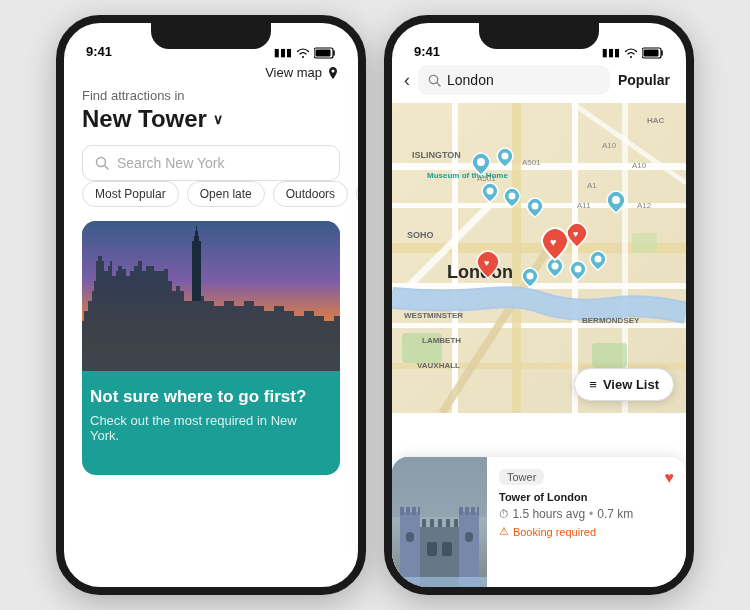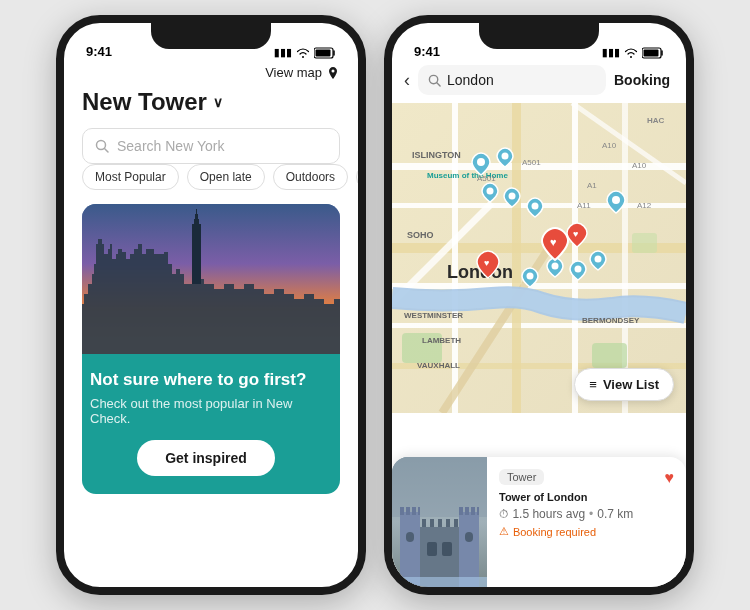--- a/index.html
+++ b/index.html
@@ -331,20 +331,21 @@
       <div class="phone1-header">
         <div class="view-map-btn">
           <span>View map</span>
           <svg width="14" height="14" viewBox="0 0 14 14">
             <path d="M7 1C4.8 1 3 2.8 3 5c0 3 4 8 4 8s4-5 4-8c0-2.2-1.8-4-4-4z" fill="#1a1a1a"></path>
             <circle cx="7" cy="5" r="1.5" fill="#fff"></circle>
           </svg>
         </div>
       </div>
 
+      <div class="find-label">Find attractions in</div>
       <div class="city-title">
         <span>New Tower</span>
         <span class="chevron-down">∨</span>
       </div>
 
       <div class="search-bar">
         <svg width="14" height="14" viewBox="0 0 14 14">
           <circle cx="6" cy="6" r="4.5" fill="none" stroke="#aaa" stroke-width="1.5"></circle>
           <path d="M9.5 9.5L13 13" stroke="#aaa" stroke-width="1.5" stroke-linecap="round"></path>
         </svg>
@@ -374,22 +375,21 @@
 
             <path d="M0,150 L0,100 L10,100 L10,90 L14,90 L14,80 L18,80 L18,70 L20,70 L20,60 L22,60 L22,40 L24,40 L24,35 L28,35 L28,40 L30,40 L30,50 L34,50 L34,45 L36,45 L36,40 L38,40 L38,55 L42,55 L42,50 L44,50 L44,45 L48,45 L48,48 L52,48 L52,55 L56,55 L56,50 L60,50 L60,45 L64,45 L64,40 L68,40 L68,50 L72,50 L72,45 L80,45 L80,50 L90,50 L90,48 L94,48 L94,60 L98,60 L98,70 L102,70 L102,65 L106,65 L106,70 L110,70 L110,80 L120,80 L120,75 L130,75 L130,80 L140,80 L140,85 L150,85 L150,80 L160,80 L160,85 L170,85 L170,80 L180,80 L180,85 L190,85 L190,90 L200,90 L200,85 L210,85 L210,90 L220,90 L220,95 L230,95 L230,90 L240,90 L240,95 L250,95 L250,100 L260,100 L260,95 L274,95 L274,150 Z" fill="#2a3a4a" opacity="0.9"></path>
 
             <path d="M118,80 L118,20 L120,20 L120,15 L121,15 L121,10 L122,10 L122,5 L123,5 L123,10 L124,10 L124,15 L125,15 L125,20 L127,20 L127,80 Z" fill="#1a2a3a"></path>
           </svg>
         </div>
       </div>
 
       <div class="cta-card">
         <div class="cta-title">Not sure where to go first?</div>
-        <div class="cta-sub">Check out the most popular in New Check.</div>
-        <button class="get-inspired-btn">Get inspired</button>
+        <div class="cta-sub">Check out the most required in New York.</div>
       </div>
     </div>
   </div>
 
   <div class="phone">
     <div class="status-bar">
       <span class="status-time">9:41</span>
       <div class="status-icons">
         <span>▮▮▮</span>
         <svg width="14" height="11" viewBox="0 0 14 11">
@@ -409,21 +409,21 @@
 
       <div class="phone2-topbar">
         <span class="back-arrow">‹</span>
         <div class="search-input-bar">
           <svg width="13" height="13" viewBox="0 0 14 14">
             <circle cx="6" cy="6" r="4.5" fill="none" stroke="#888" stroke-width="1.5"></circle>
             <path d="M9.5 9.5L13 13" stroke="#888" stroke-width="1.5" stroke-linecap="round"></path>
           </svg>
           <span class="london-text">London</span>
         </div>
-        <span class="filter-btn">Booking</span>
+        <span class="filter-btn">Popular</span>
       </div>
 
       <div class="map-area">
         <svg width="100%" height="100%" viewBox="0 0 294 310">
           <defs>
             <linearGradient id="mapGrad" x1="0" y1="0" x2="1" y2="1">
               <stop offset="0%" stop-color="#f0e8c8"></stop>
               <stop offset="100%" stop-color="#e8dfc0"></stop>
             </linearGradient>
           </defs>

